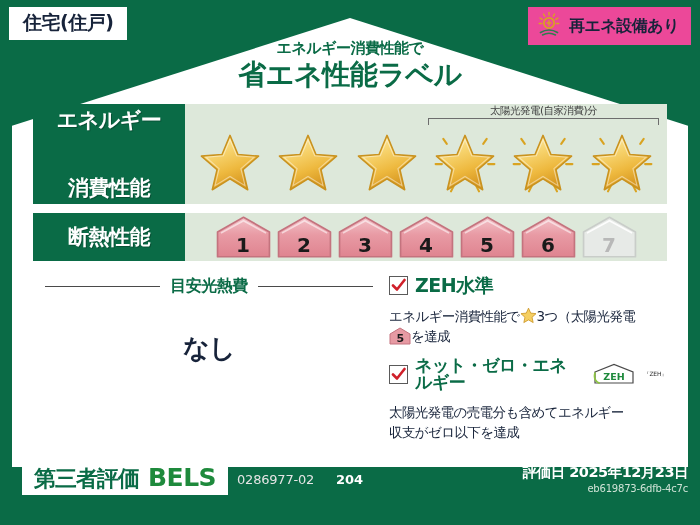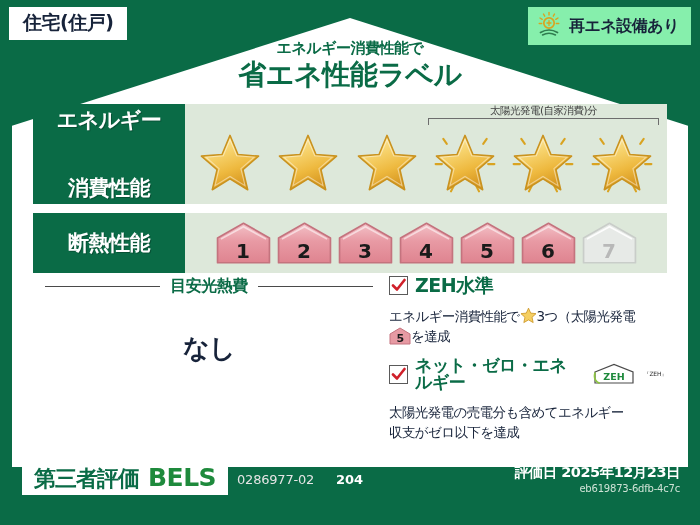--- a/index.html
+++ b/index.html
@@ -24,21 +24,21 @@
     font-size: 19px; font-weight: bold;
     color: #17233a;
     letter-spacing: -0.5px;
     line-height: 1;
     z-index: 6;
   }
 
   
   #renewable-badge {
     position: absolute; right: 8px; top: 6px;
-    background: #86efac;
+    background: #ec4899;
     border: 1px solid #0a6b46;
     padding: 4px 12px 4px 8px;
     display: flex; align-items: center; gap: 7px;
     z-index: 6;
   }
   #renewable-badge .rb-text {
     font-size: 16px; font-weight: bold; color: #17233a;
     letter-spacing: -0.5px; line-height: 1;
   }
 
@@ -117,21 +117,21 @@
   }
   #star-strip {
     display: flex; align-items: center; justify-content: space-around;
     padding: 0 6px;
     height: 72px;
   }
   .star-cell { position: relative; width: 70px; height: 70px; }
   .star-cell svg { display: block; width: 100%; height: 100%; }
 
   
-  #insulation-row { height: 60px; }
+  #insulation-row { height: 48px; }
   #grade-strip {
     display: flex; align-items: center; justify-content: center;
     gap: 4px; height: 100%;
     padding: 0 4px;
   }
   .grade-cell {
     position: relative;
     width: 57px; height: 44px;
   }
   .grade-cell svg { display: block; width: 100%; height: 100%; }
@@ -201,21 +201,21 @@
     line-height: 1;
   }
   #zeh-logo { display: inline-block; vertical-align: -6px; width: 44px; height: 22px; margin-left: 3px; }
   #zeh-logo-caption {
     display: inline-block; font-size: 6px; color: #2b2b2b;
     vertical-align: 1px; margin-left: 1px; letter-spacing: -0.2px;
   }
 
   
   #footer {
-    position: absolute; left: 0; right: 8px; bottom: 0; height: 70px;
+    position: absolute; left: 0; right: 0; bottom: 0; height: 70px;
     z-index: 5;
   }
   #bels-chip {
     position: absolute; left: 22px; top: 6px;
     background: #ffffff;
     padding: 4px 12px 5px 12px;
     display: flex; align-items: baseline; gap: 9px;
   }
   #bels-third-party {
     font-size: 22px; font-weight: bold; color: #0a6b46;

